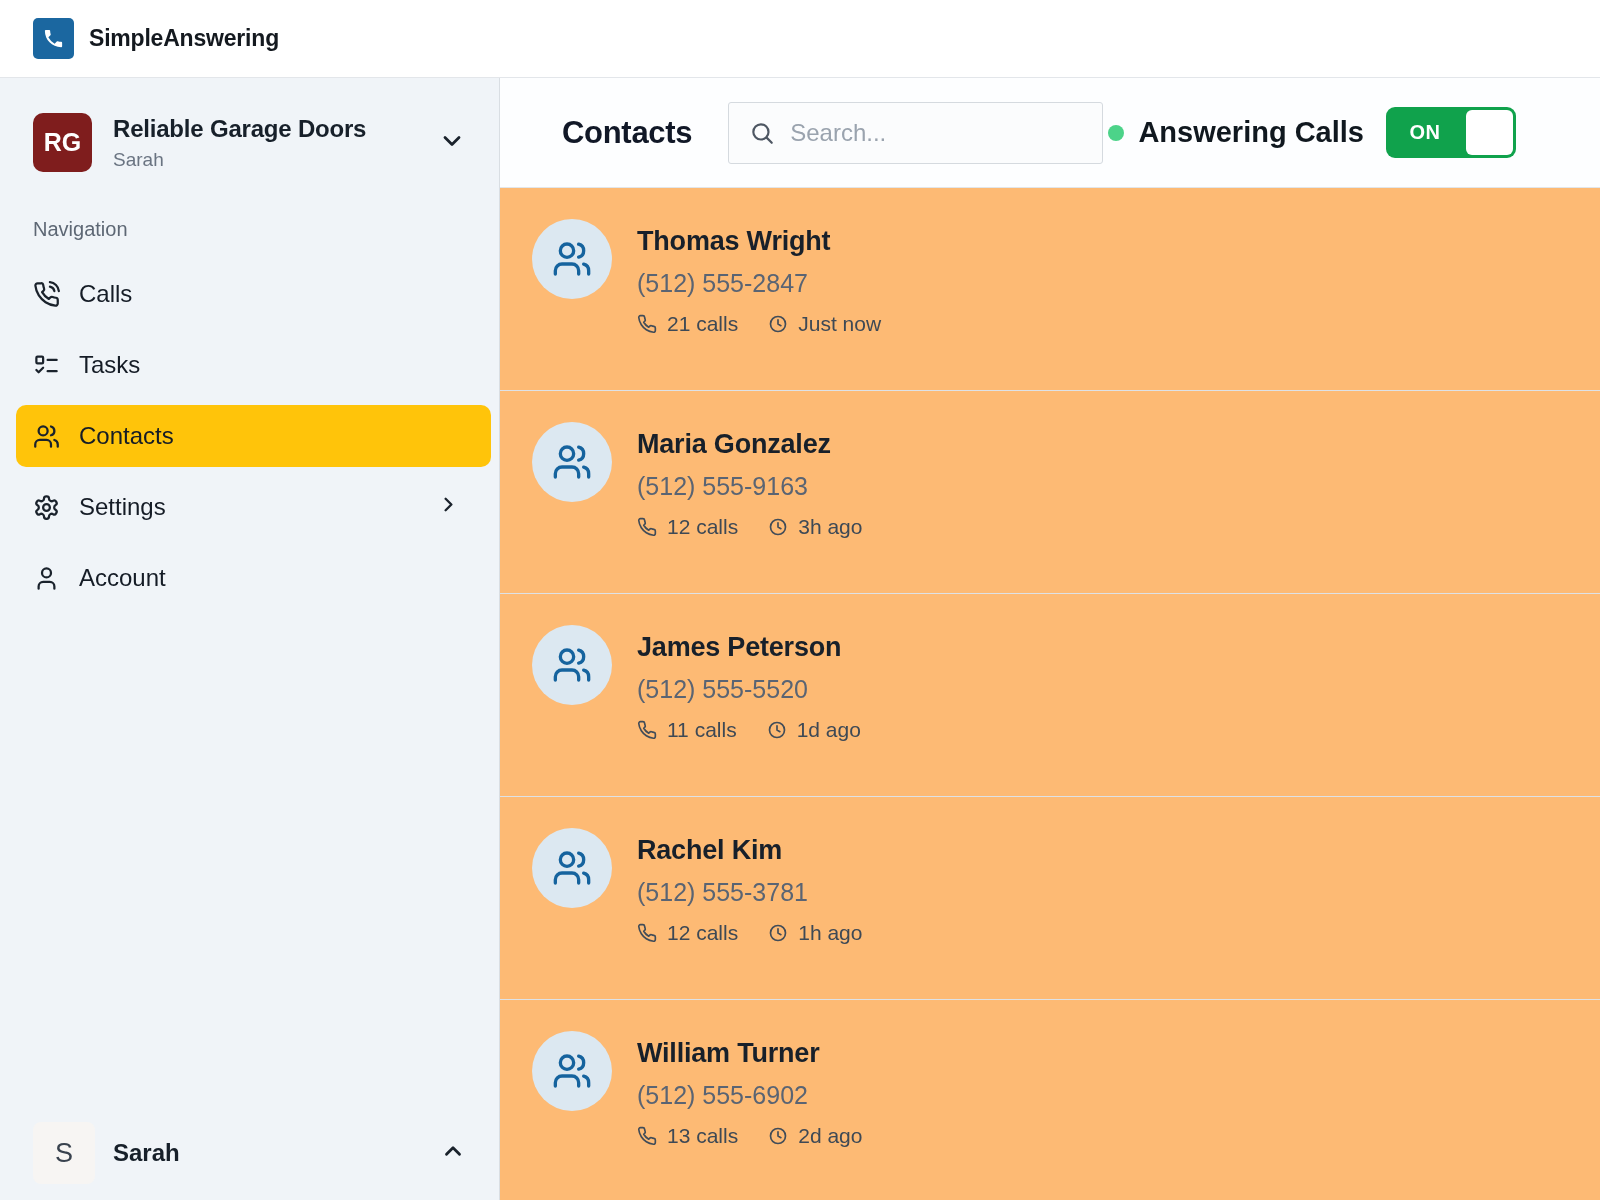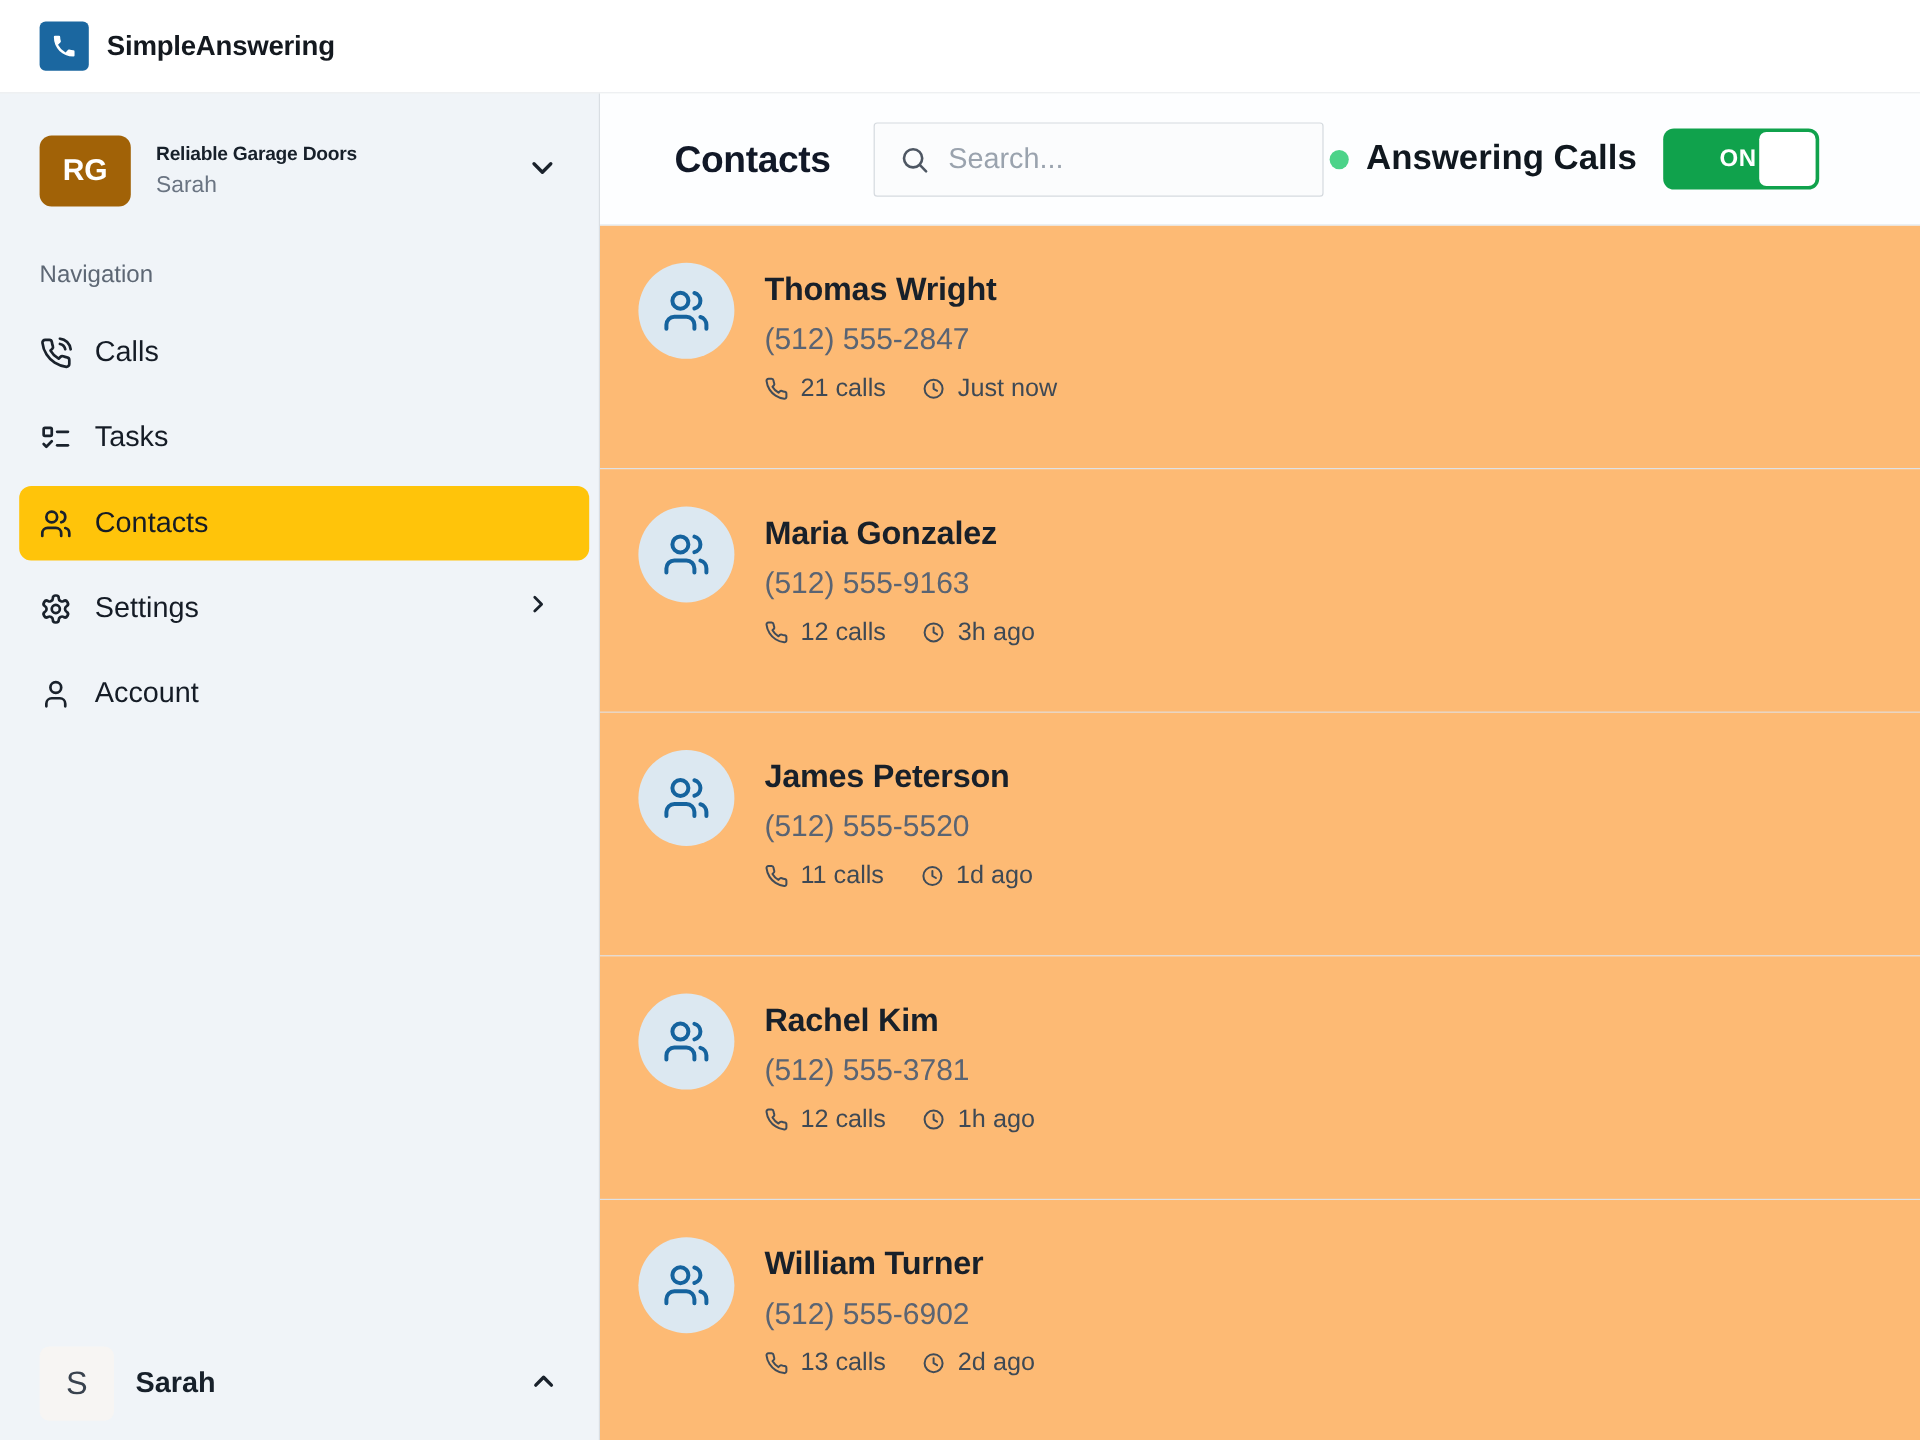--- a/index.html
+++ b/index.html
@@ -13,24 +13,24 @@
           display:flex; align-items:center; justify-content:center; color:#fff; flex:none; }
   .app-name { margin-left:15px; font-size:23px; font-weight:700; letter-spacing:-0.2px; color:#14191F; }
 
   
   .shell { display:flex; height:1138px; }
 
   
   .sidebar { width:500px; flex:none; background:#F0F4F8; border-right:1px solid #D9DEE3;
              display:flex; flex-direction:column; }
   .org { display:flex; align-items:center; padding:35px 33px 0 33px; cursor:pointer; }
-  .org-avatar { width:76px; height:59px; border-radius:10px; background:#a16207; color:#fff;
+  .org-avatar { width:59px; height:59px; border-radius:10px; background:#7f1d1d; color:#fff;
                 font-size:25px; font-weight:700; display:flex; align-items:center; justify-content:center; flex:none; }
   .org-info { margin-left:21px; flex:1; min-width:0; }
-  .org-name { font-size:16px; font-weight:700; color:#17202A; letter-spacing:-0.2px; }
+  .org-name { font-size:24px; font-weight:700; color:#17202A; letter-spacing:-0.2px; }
   .org-sub { font-size:19px; color:#6A7482; margin-top:6px; }
   .chev { color:#1A222C; flex:none; }
 
   .nav-label { margin:46px 0 0 33px; font-size:20px; color:#5D6774; }
   .nav { margin-top:22px; display:flex; flex-direction:column; }
   .nav-item { display:flex; align-items:center; height:62px; margin:0 8px 9px 16px; padding:0 17px;
               border-radius:10px; font-size:24px; color:#151C26; gap:19px; cursor:pointer; }
   .nav-item .nico { display:flex; color:#1A222C; flex:none; }
   .nav-item.active { background:#FFC40A; font-weight:400; }
   .nav-item .spacer { flex:1; }
@@ -50,21 +50,21 @@
   .search-box { margin-left:36px; width:375px; height:62px; border:1px solid #D5DADF; border-radius:3px;
                 background:#FBFCFD; display:flex; align-items:center; padding:0 20px; gap:15px; color:#4E5763; }
   .search-box input { flex:1; min-width:0; border:none; outline:none; background:transparent;
                       font-size:24px; color:#111827; font-family:"Liberation Sans", sans-serif; }
   .search-box input::placeholder { color:#9AA3AE; }
   .status { margin-left:auto; display:flex; align-items:center; }
   .dot { width:16px; height:16px; border-radius:50%; background:#4CD389; flex:none; }
   .status-label { margin-left:14px; font-size:29px; font-weight:600; color:#10181F; }
   .toggle { margin-left:22px; width:130px; height:51px; border-radius:9px; background:#10A24C;
             position:relative; display:flex; align-items:center; cursor:pointer; flex:none; }
-  .toggle-text { width:60%; text-align:right; color:#fff; font-size:20px; font-weight:700; letter-spacing:0.5px; }
+  .toggle-text { width:60%; text-align:center; color:#fff; font-size:20px; font-weight:700; letter-spacing:0.5px; }
   .toggle-knob { position:absolute; top:3px; bottom:3px; right:3px; width:47px; background:#fff; border-radius:6px; }
 
   .contact-list { flex:1; overflow:hidden; }
   .contact-row { height:203px; border-bottom:1px solid #DEE2E6; background:#fdba74;
                  display:flex; align-items:flex-start; padding:31px 0 0 32px; cursor:pointer; }
   .contact-avatar { width:80px; height:80px; border-radius:50%; background:#DCE8F1; color:#15639E;
                     display:flex; align-items:center; justify-content:center; flex:none; }
   .contact-body { margin-left:25px; margin-top:7px; }
   .contact-name { font-size:27px; font-weight:700; color:#18202A; letter-spacing:-0.2px; }
   .contact-phone { font-size:25px; color:#5A6473; margin-top:12px; }

